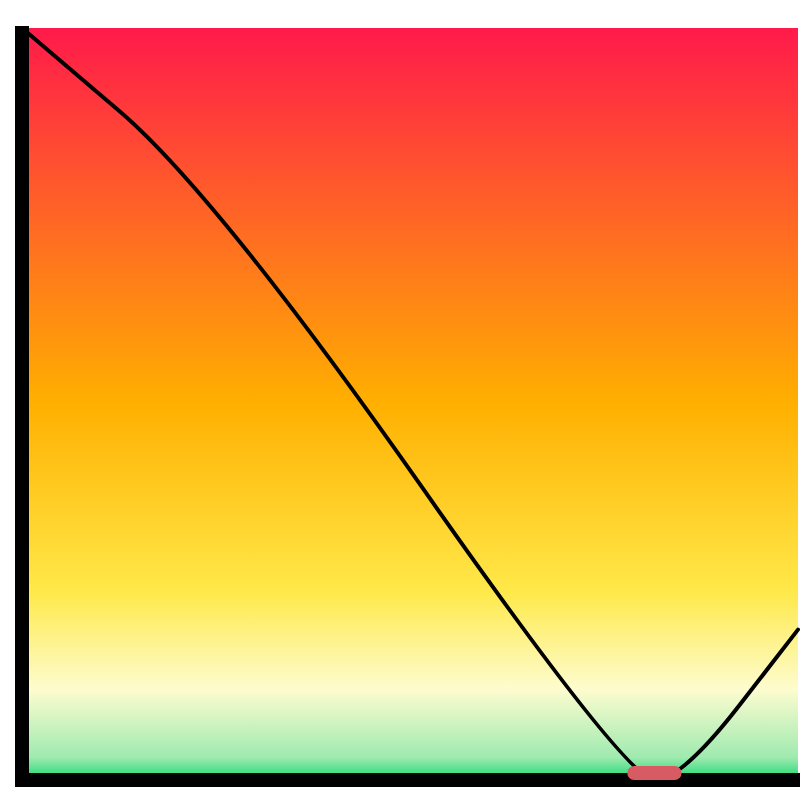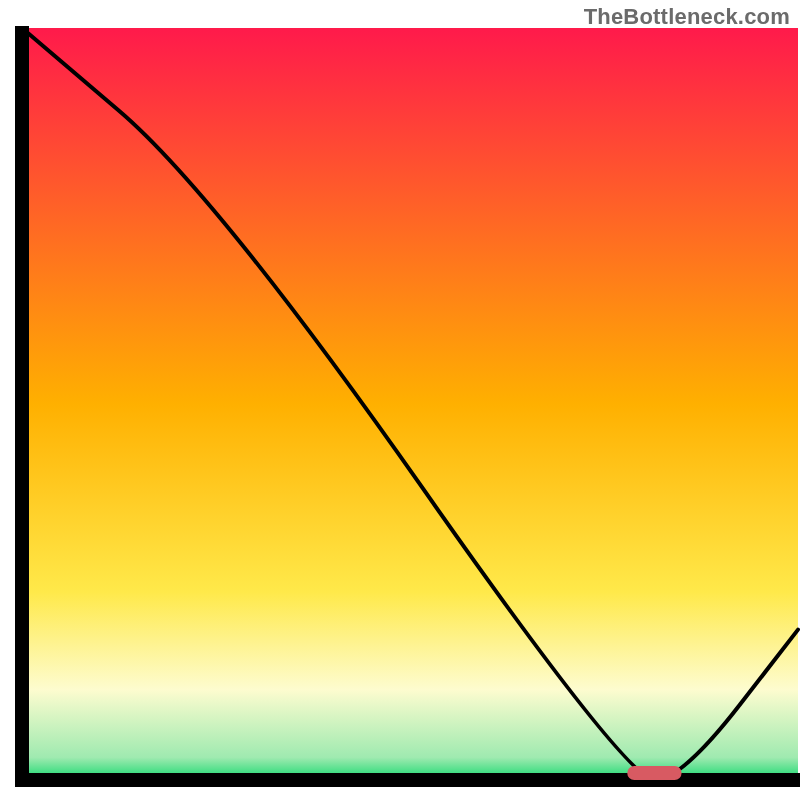--- a/index.html
+++ b/index.html
@@ -27,21 +27,20 @@
     z-index: 10;
   }
   svg {
     display: block;
   }
 </style>
 </head>
 <body>
 
 <div class="container">
-  <div class="watermark">TheBottleneck.com</div>
 
   <svg id="chart-svg" width="800" height="800" viewBox="0 0 800 800">
     <defs>
       <linearGradient id="bg-grad" x1="0" y1="0" x2="0" y2="1">
           <stop offset="0%" stop-color="#ff1a4b"></stop>
           <stop offset="50%" stop-color="#ffb000"></stop>
           <stop offset="75%" stop-color="#ffe94a"></stop>
           <stop offset="88%" stop-color="#fdfccf"></stop>
           <stop offset="97%" stop-color="#9feab0"></stop>
           <stop offset="100%" stop-color="#16d86f"></stop>

